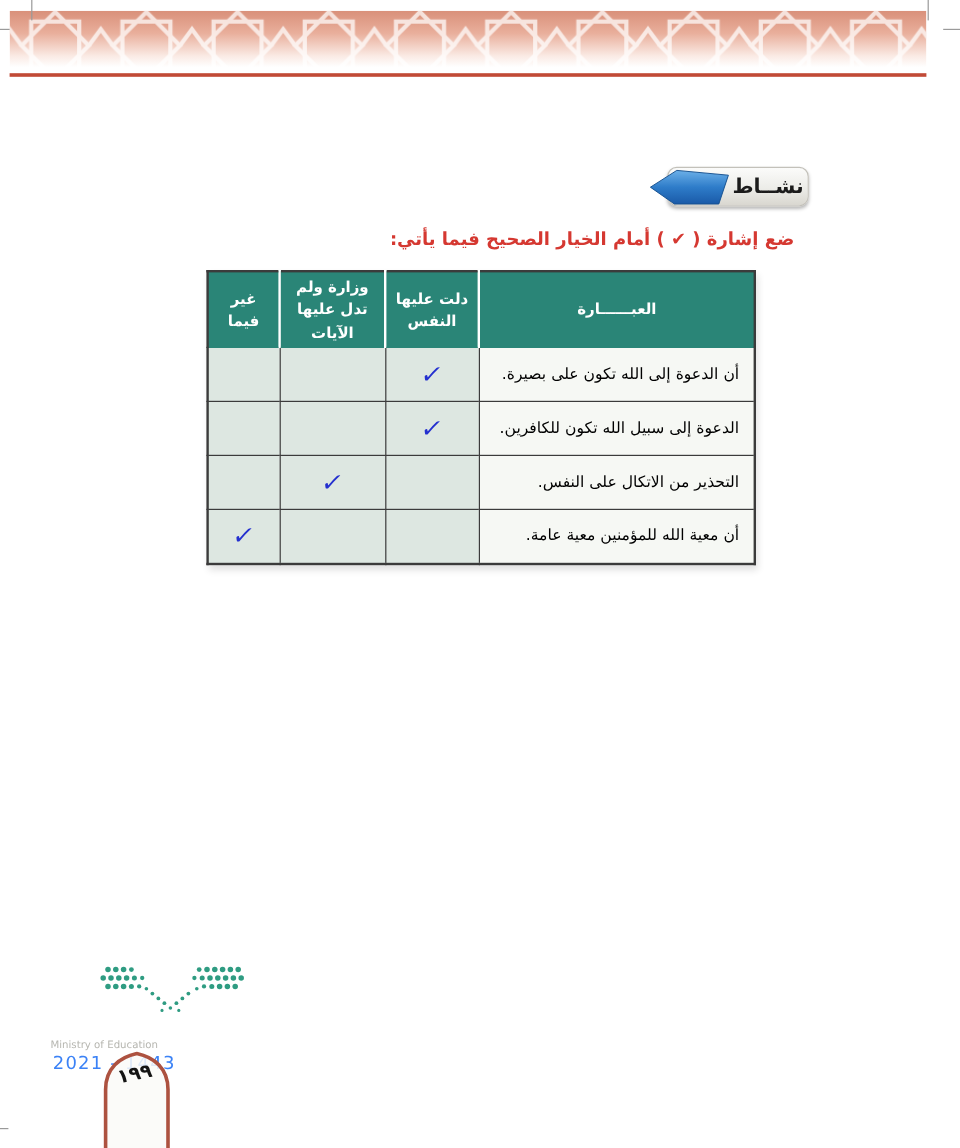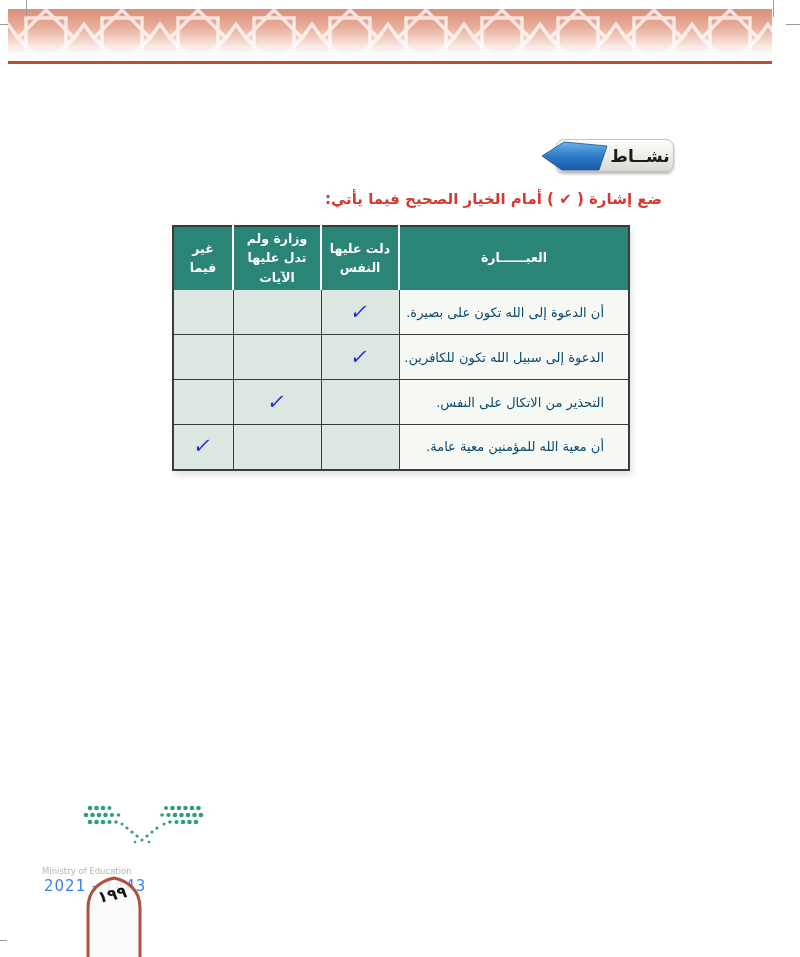--- a/index.html
+++ b/index.html
@@ -65,22 +65,22 @@
     text-align:center;vertical-align:middle;line-height:1.55;padding:2px 4px;
     border:1px solid var(--header-teal);
   }
   table.activity th + th{border-right:2px solid #ffffff;}
   table.activity tbody tr{height:45px;}
   table.activity td{
     border:1.5px solid var(--table-border);
     vertical-align:middle;
   }
   table.activity td.stmt{
-    background:var(--cell-statement);text-align:right;padding:0 24px 0 4px;
-    font-size:13px;color:#0c4a6e;
+    background:var(--cell-statement);text-align:right;padding:0 12px 0 4px;
+    font-size:13px;color:#000000;
   }
   table.activity td.chk{background:var(--cell-green);text-align:center;}
   .mark{
     display:inline-block;color:var(--check-blue);font-size:21px;font-weight:bold;
     transform:skewX(-12deg);line-height:1;
   }
   
   .logo-dots{position:absolute;left:80px;top:803px;width:124px;height:42px;display:block;}
   .ministry-ar{
     position:absolute;left:42px;top:844px;width:96px;text-align:center;direction:rtl;

